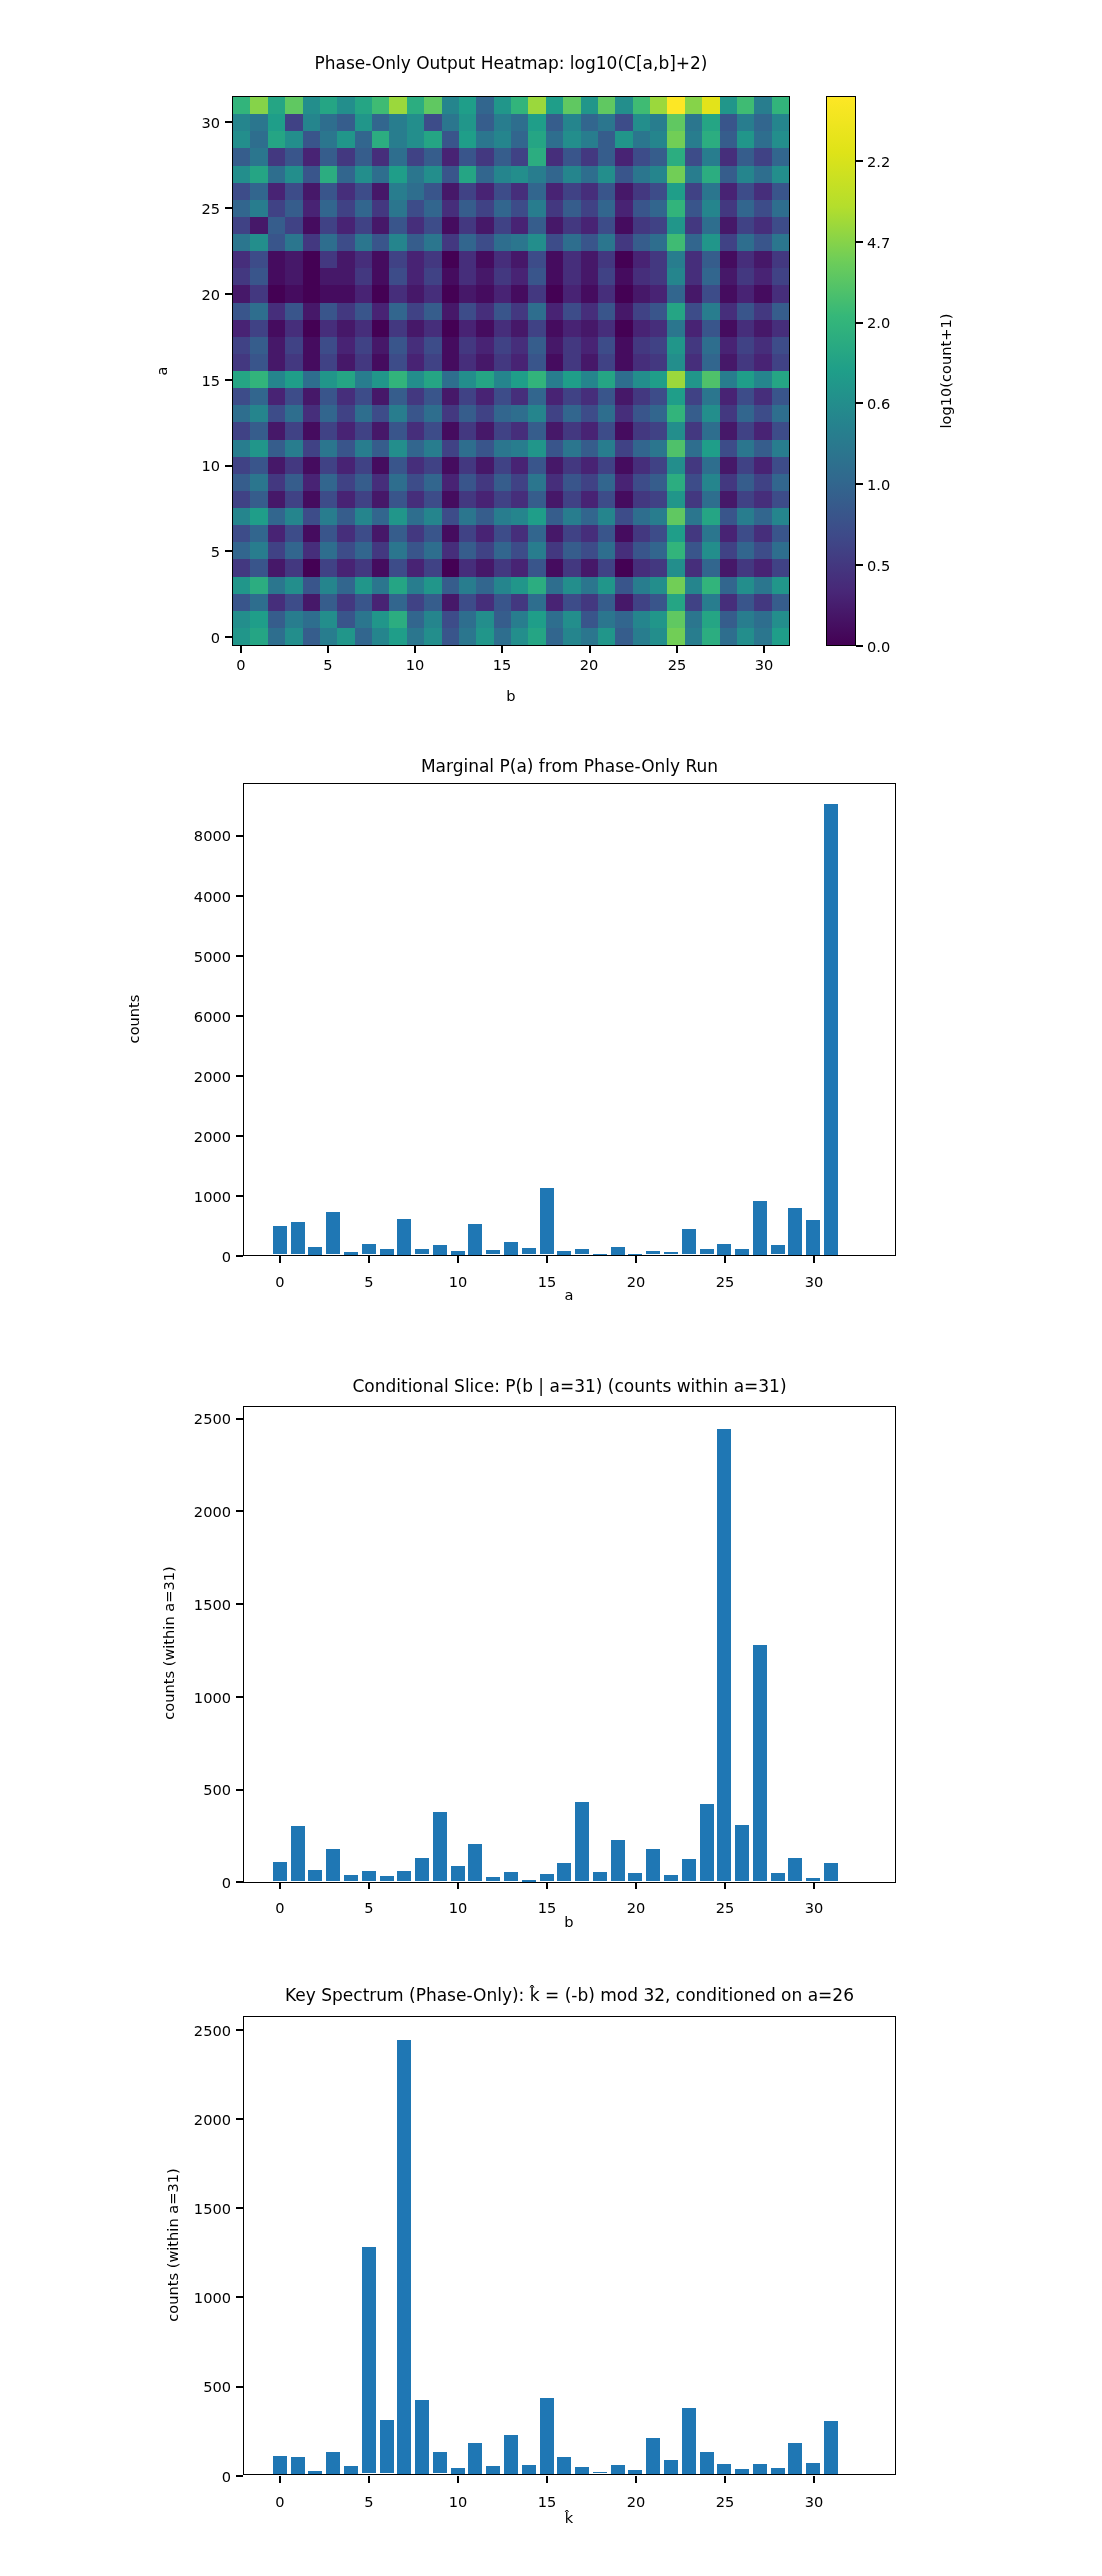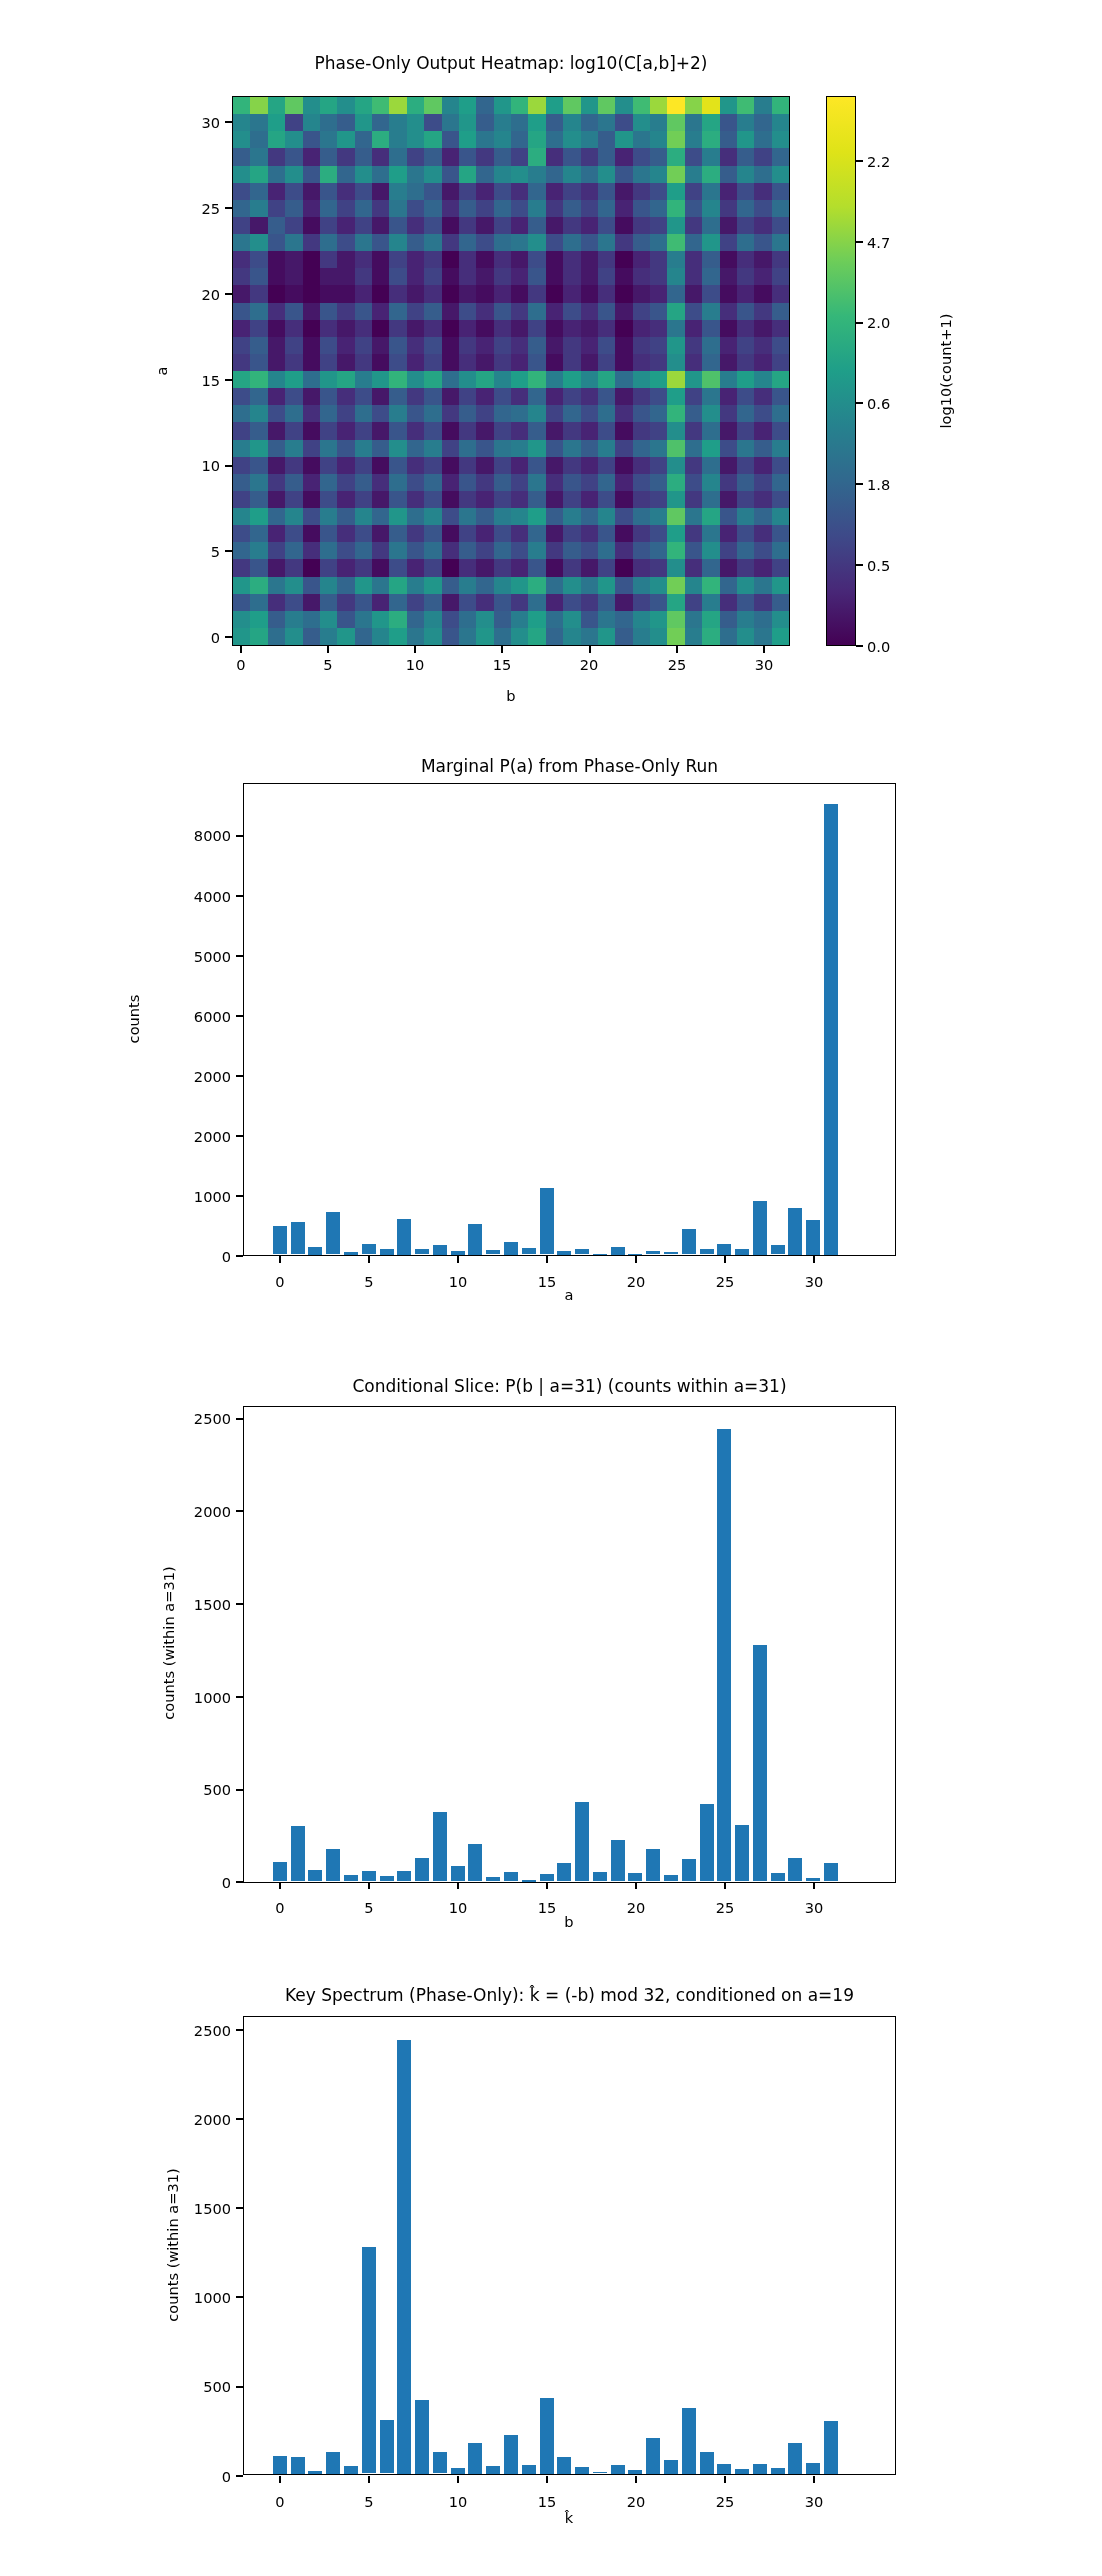--- a/index.html
+++ b/index.html
@@ -1130,21 +1130,21 @@
       <div class="bar" style="left: 509px; top: 238px; width: 14.3px; height: 236px; background: rgb(31, 119, 180);"></div>
       <div class="bar" style="left: 527px; top: 466px; width: 14.3px; height: 7.8px; background: rgb(31, 119, 180);"></div>
       <div class="bar" style="left: 544px; top: 451px; width: 14.3px; height: 23px; background: rgb(31, 119, 180);"></div>
       <div class="bar" style="left: 562px; top: 471px; width: 14.3px; height: 3.3px; background: rgb(31, 119, 180);"></div>
       <div class="bar" style="left: 580px; top: 456px; width: 14.3px; height: 17.6px; background: rgb(31, 119, 180);"></div>
     </div>
   <div class="axlabel centerx" style="left:569px;top:1913px;">b</div>
 </div>
 
 <div>
-  <div class="title" style="left:243px;top:1985px;width:653px;">Key Spectrum (Phase-Only): k̂ = (-b) mod 32, conditioned on a=19</div>
+  <div class="title" style="left:243px;top:1985px;width:653px;">Key Spectrum (Phase-Only): k̂ = (-b) mod 32, conditioned on a=26</div>
   <div class="axlabel rot" style="left:172px;top:2245px;">counts (within a=31)</div>
   <div id="bar3-plot" class="plot" style="left:243px;top:2016px;width:653px;height:459px;">
       <div class="bar" style="left: 29px; top: 439px; width: 14.3px; height: 18px; background: rgb(31, 119, 180);"></div>
       <div class="bar" style="left: 47px; top: 440px; width: 14.3px; height: 17px; background: rgb(31, 119, 180);"></div>
       <div class="bar" style="left: 64px; top: 454px; width: 14.3px; height: 3.2px; background: rgb(31, 119, 180);"></div>
       <div class="bar" style="left: 82px; top: 435px; width: 14.3px; height: 22px; background: rgb(31, 119, 180);"></div>
       <div class="bar" style="left: 100px; top: 449px; width: 14.3px; height: 7.5px; background: rgb(31, 119, 180);"></div>
       <div class="bar" style="left: 118px; top: 230px; width: 14.3px; height: 226px; background: rgb(31, 119, 180);"></div>
       <div class="bar" style="left: 136px; top: 403px; width: 14.3px; height: 53px; background: rgb(31, 119, 180);"></div>
       <div class="bar" style="left: 153px; top: 23px; width: 14.3px; height: 434px; background: rgb(31, 119, 180);"></div>
@@ -1202,21 +1202,21 @@
 <div class="ticklabel centery" style="left: 191px; top: 294px; width: 29px; text-align: right;">20</div>
 <div class="tick" style="left: 225px; top: 207px; width: 6.9px; height: 1.7px;"></div>
 <div class="ticklabel centery" style="left: 191px; top: 208px; width: 29px; text-align: right;">25</div>
 <div class="tick" style="left: 225px; top: 121px; width: 6.9px; height: 1.7px;"></div>
 <div class="ticklabel centery" style="left: 191px; top: 122px; width: 29px; text-align: right;">30</div>
 <div class="tick" style="left: 856px; top: 645px; width: 6.9px; height: 1.7px;"></div>
 <div class="ticklabel centery" style="left: 867px; top: 646px;">0.0</div>
 <div class="tick" style="left: 856px; top: 564px; width: 6.9px; height: 1.7px;"></div>
 <div class="ticklabel centery" style="left: 867px; top: 565px;">0.5</div>
 <div class="tick" style="left: 856px; top: 483px; width: 6.9px; height: 1.7px;"></div>
-<div class="ticklabel centery" style="left: 867px; top: 484px;">1.8</div>
+<div class="ticklabel centery" style="left: 867px; top: 484px;">1.0</div>
 <div class="tick" style="left: 856px; top: 402px; width: 6.9px; height: 1.7px;"></div>
 <div class="ticklabel centery" style="left: 867px; top: 403px;">0.6</div>
 <div class="tick" style="left: 856px; top: 322px; width: 6.9px; height: 1.7px;"></div>
 <div class="ticklabel centery" style="left: 867px; top: 322px;">2.0</div>
 <div class="tick" style="left: 856px; top: 241px; width: 6.9px; height: 1.7px;"></div>
 <div class="ticklabel centery" style="left: 867px; top: 242px;">4.7</div>
 <div class="tick" style="left: 856px; top: 160px; width: 6.9px; height: 1.7px;"></div>
 <div class="ticklabel centery" style="left: 867px; top: 161px;">2.2</div>
 <div class="tick" style="left: 279px; top: 1256px; width: 1.7px; height: 6.9px;"></div>
 <div class="ticklabel centerx" style="left: 280px; top: 1273px;">0</div>

